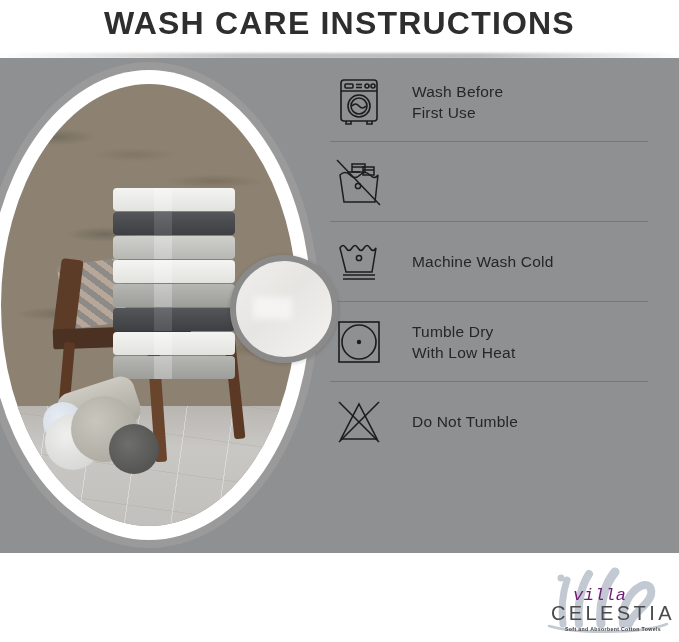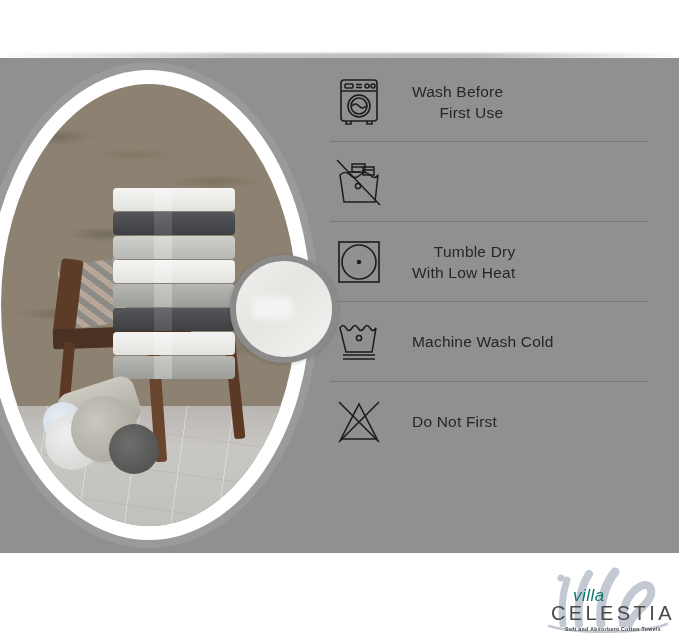--- a/index.html
+++ b/index.html
@@ -130,21 +130,21 @@
     border:6px solid #8a8a8a;
     background:linear-gradient(135deg,#f0efed 0%,#e6e5e2 45%,#f4f3f1 100%);
     box-shadow:0 1px 4px rgba(0,0,0,.18);
     overflow:hidden;
     z-index:6;
   }
   .mag-hl{position:absolute;left:18%;top:38%;width:40%;height:22%;background:rgba(255,255,255,.55);filter:blur(3px);}
 
   
   .list{
-    position:absolute;left:330px;top:62px;width:318px;text-align:right;
+    position:absolute;left:330px;top:62px;width:318px;
   }
   .row{
     position:relative;
     display:flex;align-items:center;
     height:79px;
     border-bottom:1px solid #77787a;
   }
   .row:last-child{border-bottom:none;}
   .row .icon{
     width:58px;min-width:58px;height:58px;
@@ -158,40 +158,41 @@
     white-space:pre-line;
   }
 
   
   .logo{
     position:absolute;left:545px;top:566px;width:128px;height:74px;
   }
   .logo svg{position:absolute;left:0;top:0;}
   .logo-script{
     position:absolute;left:28px;top:20px;
-    font-family:Liberation Sans, sans-serif;
-    font-style:italic;font-size:17px;color:#0f766e;
+    font-family:Liberation Mono, monospace;
+    font-style:italic;font-size:17px;color:#701a75;
     letter-spacing:.5px;
   }
   .logo-main{
     position:absolute;left:6px;top:36px;
     font-size:20px;letter-spacing:3.4px;color:#4a4a4a;
     font-family:"Liberation Sans", sans-serif;
   }
   .logo-tag{
     position:absolute;left:20px;top:60px;
     font-size:5.2px;letter-spacing:.35px;color:#3f3f3f;
     font-family:"Liberation Sans", sans-serif;font-weight:bold;
   }
 </style>
 </head>
 <body>
 
 <div id="page">
 
+  <div class="title">WASH CARE INSTRUCTIONS</div>
 
   <div class="panel-shadow"></div>
   <div class="panel"></div>
 
   <div class="photo-wrap">
     <div class="disc-outer"></div>
     <div class="disc-white"></div>
     <div class="disc-photo">
       <div class="stone"></div>
       <div class="stone-mottle"></div>
@@ -261,51 +262,51 @@
           <line x1="30" y1="12" x2="41" y2="12"></line>
           <line x1="14" y1="14" x2="27" y2="14"></line>
           <line x1="4" y1="2" x2="47" y2="47"></line>
           <circle cx="25" cy="28" r="2.6"></circle>
         </svg>
       </span>
     </div>
 
     <div class="row">
       <span class="icon">
-        <svg width="46" height="46" viewBox="0 0 46 46" fill="none" stroke="#1c1c1c" stroke-width="1.6">
-          <rect x="3" y="3" width="40" height="40"></rect>
-          <circle cx="23" cy="23" r="17"></circle>
-          <circle cx="23" cy="23" r="2.2" fill="#1c1c1c" stroke="none"></circle>
-        </svg>
-      </span>
-      <span class="label">Tumble Dry
-With Low Heat</span>
-    </div>
-
-    <div class="row">
-      <span class="icon">
         <svg width="50" height="44" viewBox="0 0 50 44" fill="none" stroke="#1c1c1c" stroke-width="1.5">
           <path d="M6 8 q3 -5 6 0 t6 0 t6 0 t6 0 t6 0 t6 0 L38 32 H12 Z"></path>
           <circle cx="25" cy="18" r="2.6"></circle>
           <line x1="9" y1="35" x2="41" y2="35"></line>
           <line x1="9" y1="39" x2="41" y2="39"></line>
         </svg>
       </span>
       <span class="label">Machine Wash Cold</span>
     </div>
 
     <div class="row">
       <span class="icon">
+        <svg width="46" height="46" viewBox="0 0 46 46" fill="none" stroke="#1c1c1c" stroke-width="1.6">
+          <rect x="3" y="3" width="40" height="40"></rect>
+          <circle cx="23" cy="23" r="17"></circle>
+          <circle cx="23" cy="23" r="2.2" fill="#1c1c1c" stroke="none"></circle>
+        </svg>
+      </span>
+      <span class="label">Tumble Dry
+With Low Heat</span>
+    </div>
+
+    <div class="row">
+      <span class="icon">
         <svg width="52" height="46" viewBox="0 0 52 46" fill="none" stroke="#1c1c1c" stroke-width="1.6">
           <path d="M26 5 L44 40 H8 Z"></path>
           <line x1="6" y1="3" x2="46" y2="43"></line>
           <line x1="46" y1="3" x2="6" y2="43"></line>
         </svg>
       </span>
-      <span class="label">Do Not First</span>
+      <span class="label">Do Not Tumble</span>
     </div>
 
 
   </div>
 
   <div class="logo">
     <svg width="128" height="74" viewBox="0 0 128 74" fill="none">
       <path d="M18 58 C16 42 18 26 22 14" stroke="#c3c9d2" stroke-width="7" stroke-linecap="round"></path>
       <path d="M34 58 C32 40 36 20 44 8" stroke="#c3c9d2" stroke-width="8" stroke-linecap="round"></path>
       <path d="M56 58 C54 38 60 18 70 6" stroke="#c3c9d2" stroke-width="9" stroke-linecap="round"></path>

